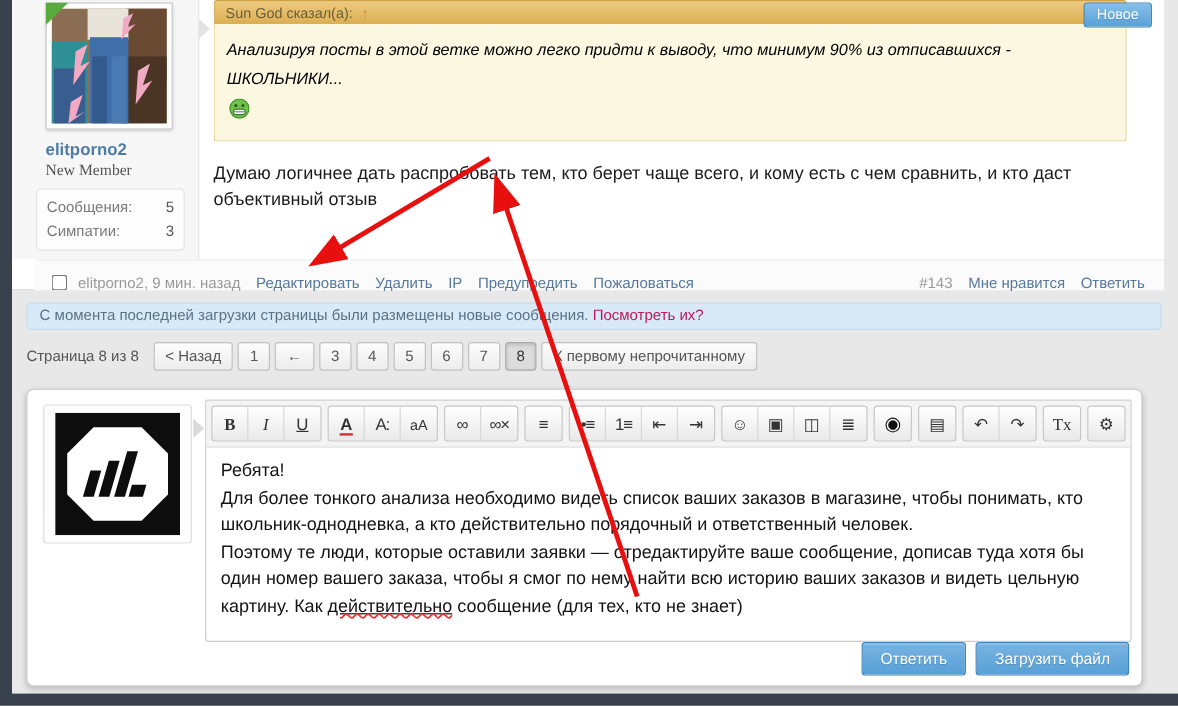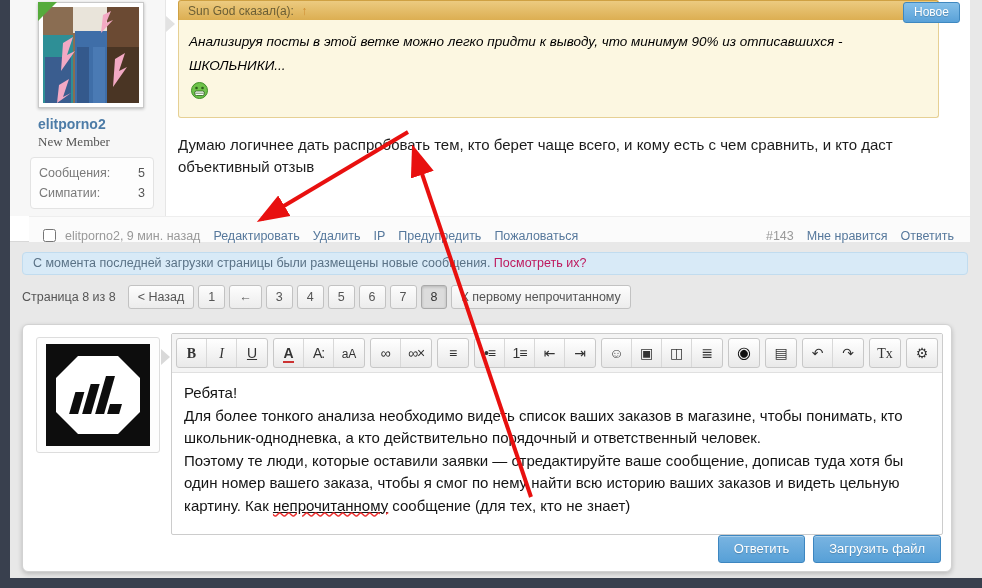--- a/index.html
+++ b/index.html
@@ -223,21 +223,21 @@
                 <button class="tb-btn"><span class="g-tx">Tx</span></button>
               </div>
               <div class="tb-group">
                 <button class="tb-btn"><span>⚙</span></button>
               </div>
             </span>
           </div>
         <div class="edit-area">
           <div>Ребята!</div>
           <div>Для более тонкого анализа необходимо видеть список ваших заказов в магазине, чтобы понимать, кто школьник-однодневка, а кто действительно порядочный и ответственный человек.</div>
-          <div><span>Поэтому те люди, которые оставили заявки — отредактируйте ваше сообщение, дописав туда хотя бы один номер вашего заказа, чтобы я смог по нему найти всю историю ваших заказов и видеть цельную картину. Как </span><span class="sp-word"><i>непрочитанному</i></span><span> сообщение (для тех, кто не знает)</span></div>
+          <div><span>Поэтому те люди, которые оставили заявки — отредактируйте ваше сообщение, дописав туда хотя бы один номер вашего заказа, чтобы я смог по нему найти всю историю ваших заказов и видеть цельную картину. Как </span><span class="sp-word"><i>действительно</i></span><span> сообщение (для тех, кто не знает)</span></div>
         </div>
       </div>
 
       <div class="ed-actions">
         <button class="act-btn">Ответить</button>
         <button class="act-btn">Загрузить файл</button>
       </div>
     </section>
   </div>
 

